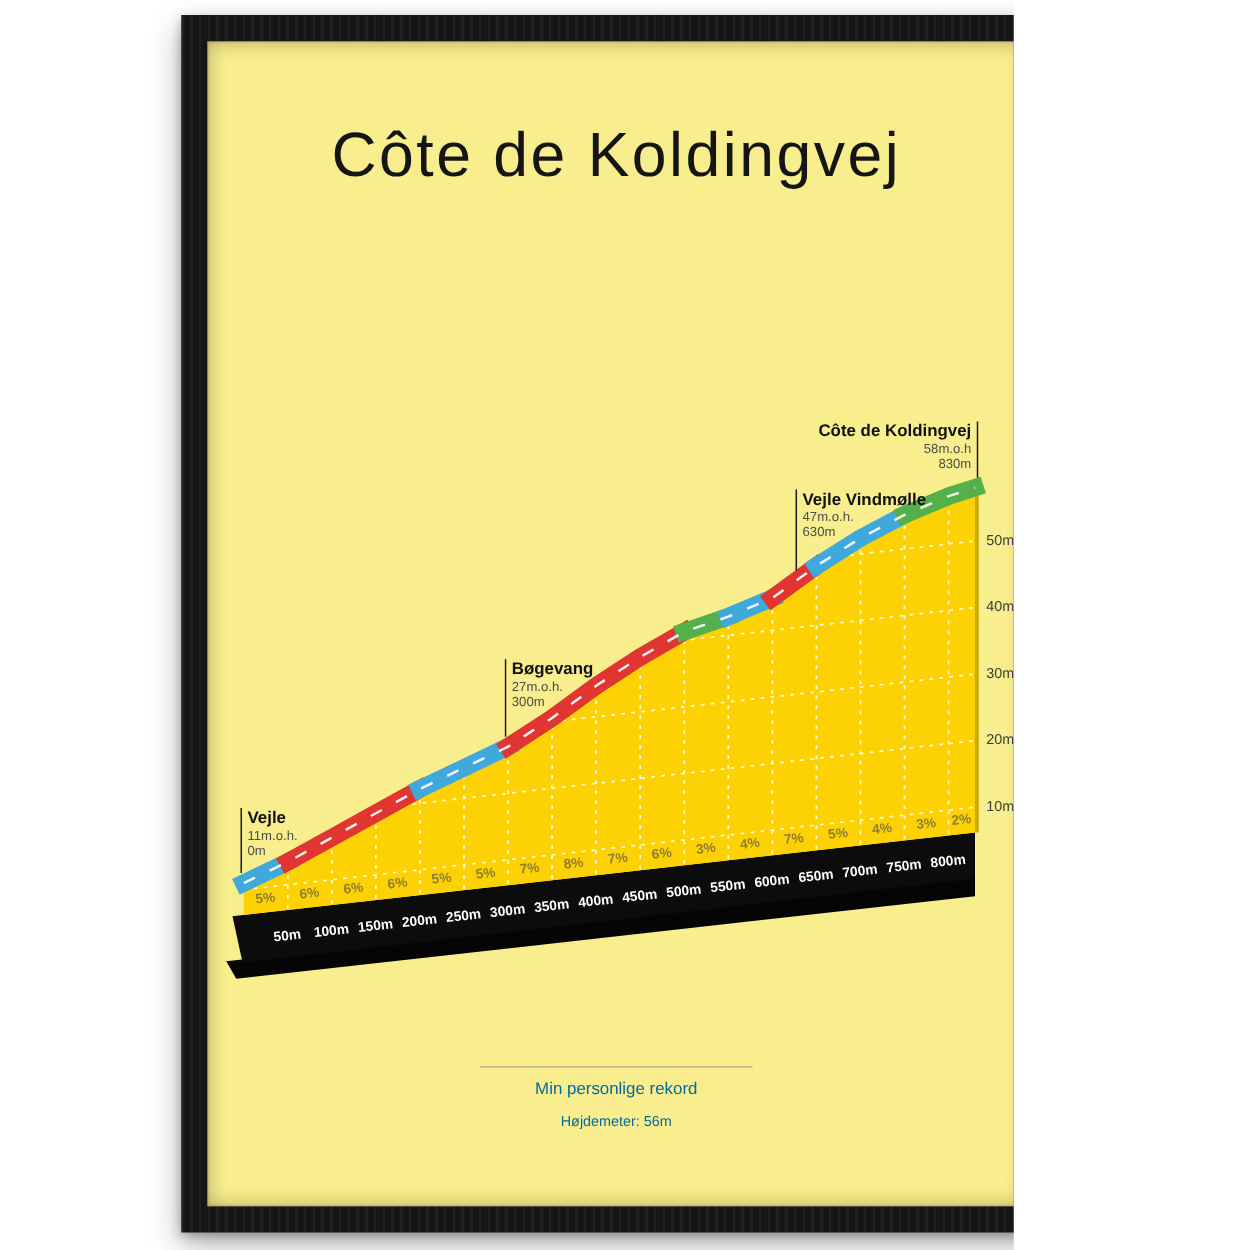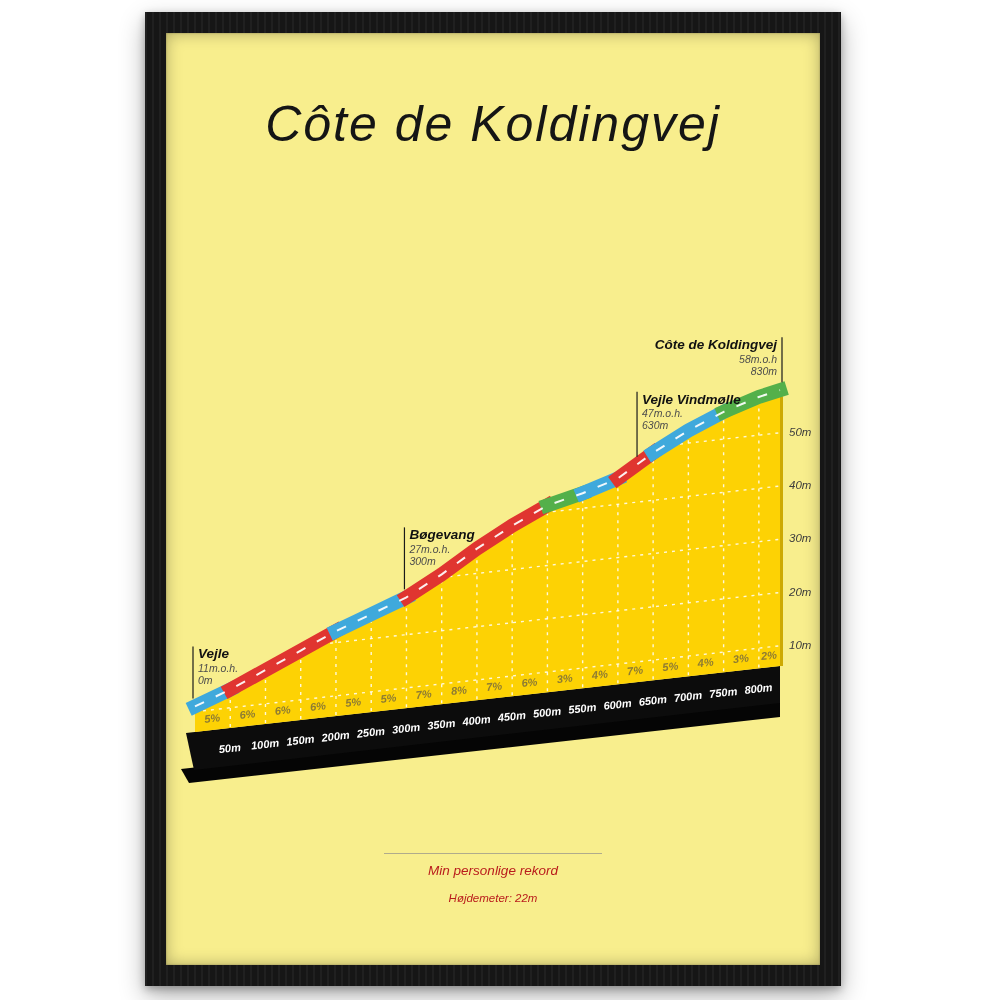--- a/index.html
+++ b/index.html
@@ -1,50 +1,50 @@
 <!DOCTYPE html>
 <html><head>
 <meta charset="utf-8">
 <style>
   html,body{margin:0;padding:0;background:#ffffff;}
   body{font-family:"Liberation Sans", sans-serif;}
-  .stage{position:relative;width:1000px;height:1000px;background:#ffffff;overflow:hidden;font-style:italic;}
+  .stage{position:relative;width:811px;height:1000px;background:#ffffff;overflow:hidden;}
   .frame{
     position:absolute;left:145px;top:12px;width:696px;height:974px;
     background:#161616;
     background-image:repeating-linear-gradient(90deg, rgba(255,255,255,0.045) 0 2px, rgba(0,0,0,0) 2px 7px);
     box-shadow:0 10px 24px rgba(0,0,0,0.30), 0 3px 8px rgba(0,0,0,0.28);
   }
   .poster{
     position:absolute;inset:21px;background:#f8ee8d;
     box-shadow:inset 0 0 16px rgba(0,0,0,0.30), inset 0 0 2px rgba(0,0,0,0.35);
   }
   .title{
     position:absolute;top:62px;left:0;width:100%;margin:0;
     text-align:center;font-size:50px;font-weight:400;letter-spacing:2px;color:#151515;
     font-family:"Liberation Sans", sans-serif;
   }
   #climb-chart{position:absolute;left:0;top:0;pointer-events:none;}
   #climb-chart text{font-family:"Liberation Sans", sans-serif;}
-  .record{position:absolute;top:820px;left:0;right:0;text-align:center;color:#b91c1c;}
+  .record{position:absolute;top:820px;left:0;right:0;text-align:center;color:#0369a1;}
   .record-rule{width:218px;height:1px;background:#b0ab8c;margin:0 auto 9px auto;}
   .record-heading{font-size:13.5px;margin-bottom:13px;}
   .record-stat{font-size:11.5px;line-height:15px;}
 </style>
 </head>
 <body>
 
 <div class="stage">
   <div class="frame" style="background-color: rgb(22, 22, 22);">
     <div class="poster" style="background: rgb(248, 238, 141);">
       <h1 class="title" style="color: rgb(21, 21, 21);">Côte de Koldingvej</h1>
       <div class="record">
         <div class="record-rule"></div>
         <div class="record-heading">Min personlige rekord</div>
-        <div class="record-stat">Højdemeter: 22m</div>
+        <div class="record-stat">Højdemeter: 56m</div>
       </div>
     </div>
   </div>
   <svg id="climb-chart" width="1000" height="1000">
       <g>
         <polygon points="181,769.0032 780,702 780,717 189,783.0032" fill="#050505"></polygon>
         <polygon points="186,733.0032 780,666 780,703 194,770.0032" fill="#0c0c0c"></polygon>
       </g>
       <defs>
         <clipPath id="faceClip">

